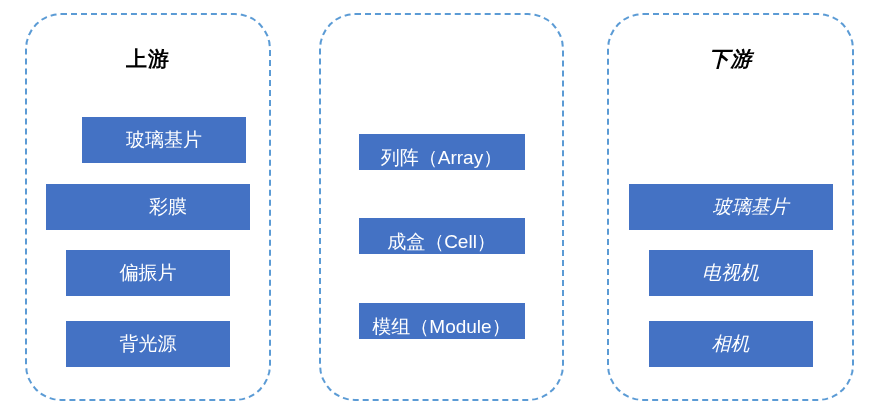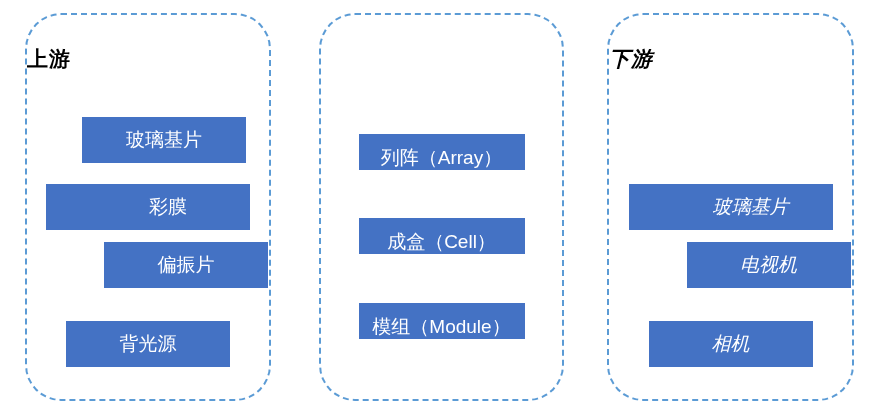--- a/index.html
+++ b/index.html
@@ -27,21 +27,21 @@
   .panel-1 { left: 25px;  width: 246px; }
   .panel-2 { left: 319px; width: 245px; }
   .panel-3 { left: 607px; width: 247px; font-style: italic; }
 
   .panel-title {
     position: absolute;
     top: 30px;
     left: 0;
     right: 0;
     margin: 0;
-    text-align: left;
+    text-align: center;
     font-size: 21px;
     font-weight: 600;
     color: #000000;
     letter-spacing: 1px;
   }
   .box {
     position: absolute;
     left: 50%;
     transform: translateX(-50%);
     width: 164px;
@@ -49,21 +49,21 @@
     line-height: 46px;
     background: #4472c4;
     color: #ffffff;
     font-size: 19px;
     text-align: center;
     white-space: nowrap;
   }
   
   .pos-a1 { top: 102px; margin-left: 16px; }
   .pos-a2 { top: 169px; padding-left: 40px; }
-  .pos-a3 { top: 227px; margin-left: 38px; }
+  .pos-a3 { top: 235px; }
   .pos-a4 { top: 306px; }
   
   .mid .box { width: 166px; height: 36px; line-height: 48px; }
   .pos-m1 { top: 119px; }
   .pos-m2 { top: 203px; }
   .pos-m3 { top: 288px; }
 </style>
 </head>
 <body>
 

